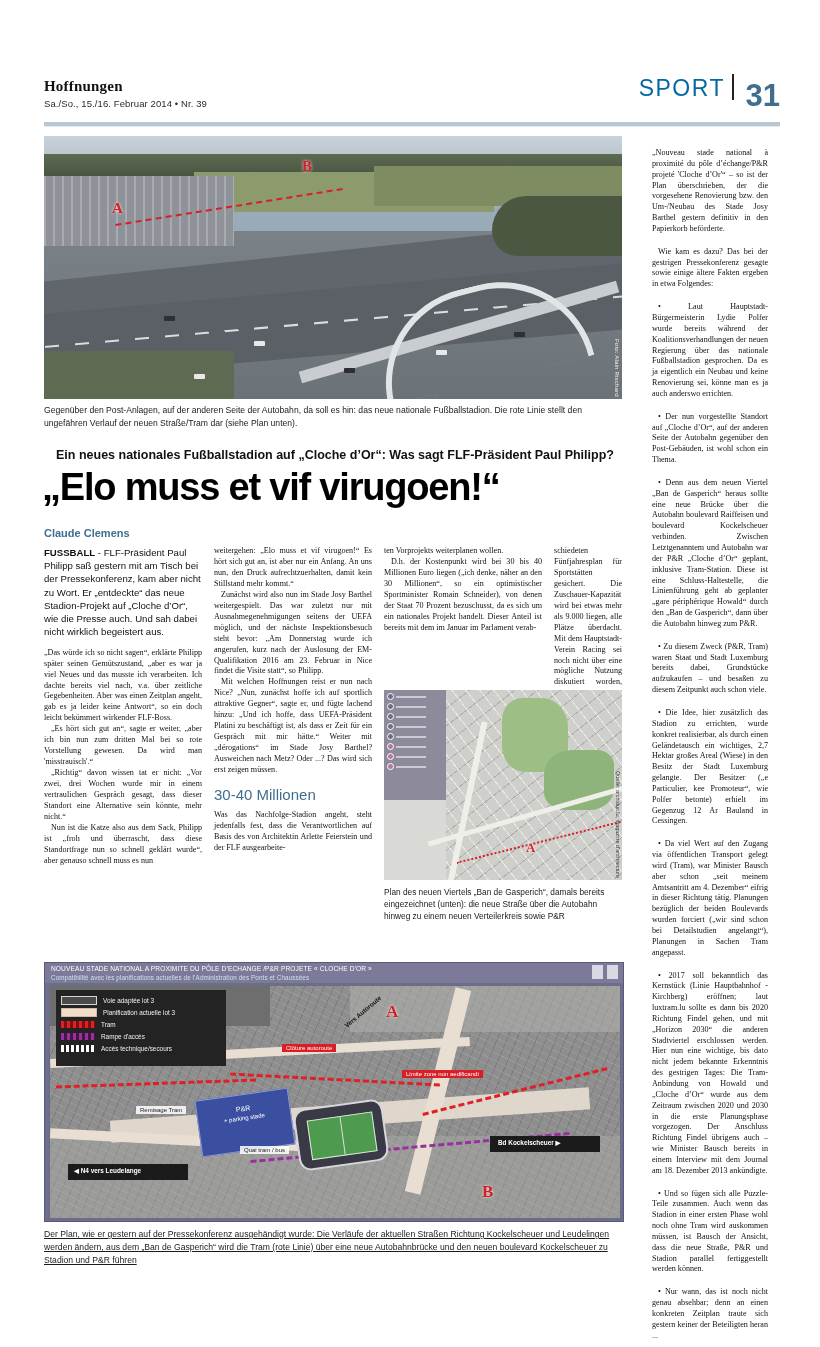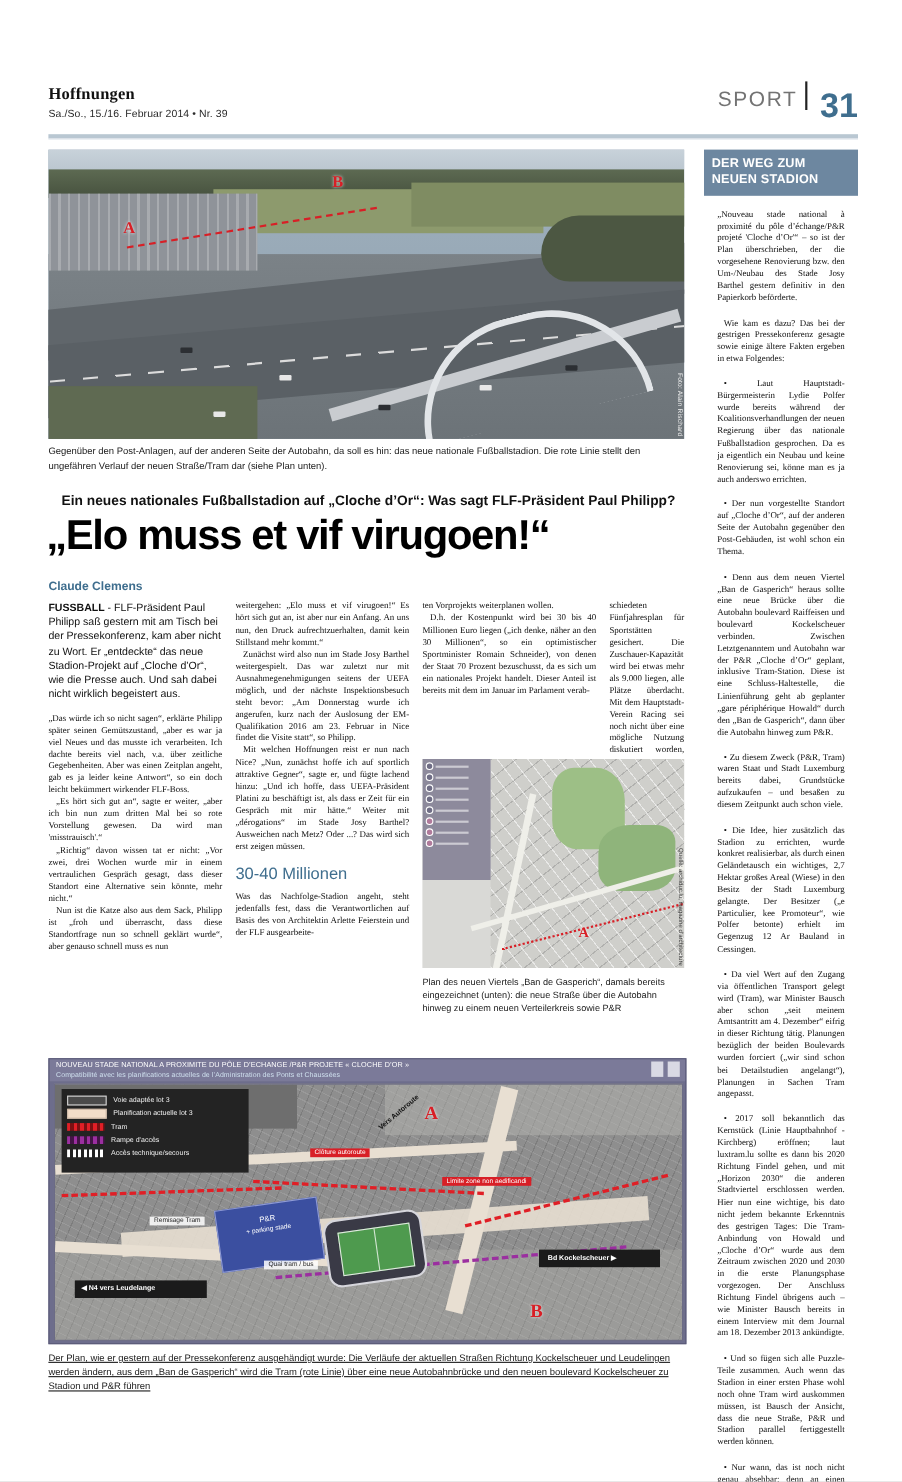--- a/index.html
+++ b/index.html
@@ -7,22 +7,22 @@
   .page{
     position:relative;width:820px;height:1347px;background:#ffffff;
     margin:0 auto;overflow:hidden;
   }
 
   
   .masthead{position:absolute;left:44px;top:78px;width:736px;}
   .mast-title{font-family:"Liberation Serif",serif;font-weight:bold;font-size:15px;color:#111;letter-spacing:.2px;}
   .mast-date{font-size:9.5px;color:#2a2a2a;margin-top:3px;letter-spacing:.1px;}
   .mast-sport{
-    position:absolute;right:46px;top:-4px;font-size:19px;letter-spacing:1.5px;
-    color:#737373;font-weight:300;font-family:"Liberation Sans",sans-serif;
+    position:absolute;right:46px;top:-4px;font-size:23px;letter-spacing:1.5px;
+    color:#0369a1;font-weight:300;font-family:"Liberation Sans",sans-serif;
   }
   .mast-sport .bar{display:inline-block;width:2px;height:26px;background:#222;vertical-align:-4px;margin-left:7px;}
   .mast-pageno{position:absolute;right:0;top:0;font-size:31px;font-weight:bold;color:#3f6e8e;font-family:"Liberation Sans",sans-serif;}
   .mast-rule{position:absolute;left:44px;top:122px;width:736px;height:4px;background:#b9c7d2;}
   .mast-rule2{position:absolute;left:44px;top:126px;width:736px;height:1px;background:#e3e9ee;}
 
   
   .photo-top{
     position:absolute;left:44px;top:136px;width:578px;height:263px;overflow:hidden;
     background:linear-gradient(#9fb0bd,#8e9fae);
@@ -347,24 +347,20 @@
         <div class="lr">
             <span class="sw e"></span>
             <span class="lt">Accès technique/secours</span>
           </div>
       </div>
     </div>
   </div>
   <div class="cap-bottom">Der Plan, wie er gestern auf der Pressekonferenz ausgehändigt wurde: Die Verläufe der aktuellen Straßen Richtung Kockelscheuer und Leudelingen werden ändern, aus dem „Ban de Gasperich“ wird die Tram (rote Linie) über eine neue Autobahnbrücke und den neuen boulevard Kockelscheuer zu Stadion und P&amp;R führen</div>
 
   <div class="side">
-    <div class="side-head">
-      <div>DER WEG ZUM</div>
-      <div>NEUEN STADION</div>
-    </div>
     <div class="side-body">
       <p>„Nouveau stade national à proximité du pôle d’échange/P&amp;R projeté 'Cloche d’Or'“ – so ist der Plan überschrieben, der die vorgesehene Renovierung bzw. den Um-/Neubau des Stade Josy Barthel gestern definitiv in den Papierkorb beförderte.</p>
       <p class="bul">Wie kam es dazu? Das bei der gestrigen Pressekonferenz gesagte sowie einige ältere Fakten ergeben in etwa Folgendes:</p>
       <p class="bul">• Laut Hauptstadt-Bürgermeisterin Lydie Polfer wurde bereits während der Koalitionsverhandlungen der neuen Regierung über das nationale Fußballstadion gesprochen. Da es ja eigentlich ein Neubau und keine Renovierung sei, könne man es ja auch anderswo errichten.</p>
       <p class="bul">• Der nun vorgestellte Standort auf „Cloche d’Or“, auf der anderen Seite der Autobahn gegenüber den Post-Gebäuden, ist wohl schon ein Thema.</p>
       <p class="bul">• Denn aus dem neuen Viertel „Ban de Gasperich“ heraus sollte eine neue Brücke über die Autobahn boulevard Raiffeisen und boulevard Kockelscheuer verbinden. Zwischen Letztgenanntem und Autobahn war der P&amp;R „Cloche d’Or“ geplant, inklusive Tram-Station. Diese ist eine Schluss-Haltestelle, die Linienführung geht ab geplanter „gare périphérique Howald“ durch den „Ban de Gasperich“, dann über die Autobahn hinweg zum P&amp;R.</p>
       <p class="bul">• Zu diesem Zweck (P&amp;R, Tram) waren Staat und Stadt Luxemburg bereits dabei, Grundstücke aufzukaufen – und besaßen zu diesem Zeitpunkt auch schon viele.</p>
       <p class="bul">• Die Idee, hier zusätzlich das Stadion zu errichten, wurde konkret realisierbar, als durch einen Geländetausch ein wichtiges, 2,7 Hektar großes Areal (Wiese) in den Besitz der Stadt Luxemburg gelangte. Der Besitzer („e Particulier, kee Promoteur“, wie Polfer betonte) erhielt im Gegenzug 12 Ar Bauland in Cessingen.</p>
       <p class="bul">• Da viel Wert auf den Zugang via öffentlichen Transport gelegt wird (Tram), war Minister Bausch aber schon „seit meinem Amtsantritt am 4. Dezember“ eifrig in dieser Richtung tätig. Planungen bezüglich der beiden Boulevards wurden forciert („wir sind schon bei Detailstudien angelangt“), Planungen in Sachen Tram angepasst.</p>
       <p class="bul">• 2017 soll bekanntlich das Kernstück (Linie Hauptbahnhof - Kirchberg) eröffnen; laut luxtram.lu sollte es dann bis 2020 Richtung Findel gehen, und mit „Horizon 2030“ die anderen Stadtviertel erschlossen werden. Hier nun eine wichtige, bis dato nicht jedem bekannte Erkenntnis des gestrigen Tages: Die Tram-Anbindung von Howald und „Cloche d’Or“ wurde aus dem Zeitraum zwischen 2020 und 2030 in die erste Planungsphase vorgezogen. Der Anschluss Richtung Findel übrigens auch – wie Minister Bausch bereits in einem Interview mit dem Journal am 18. Dezember 2013 ankündigte.</p>

